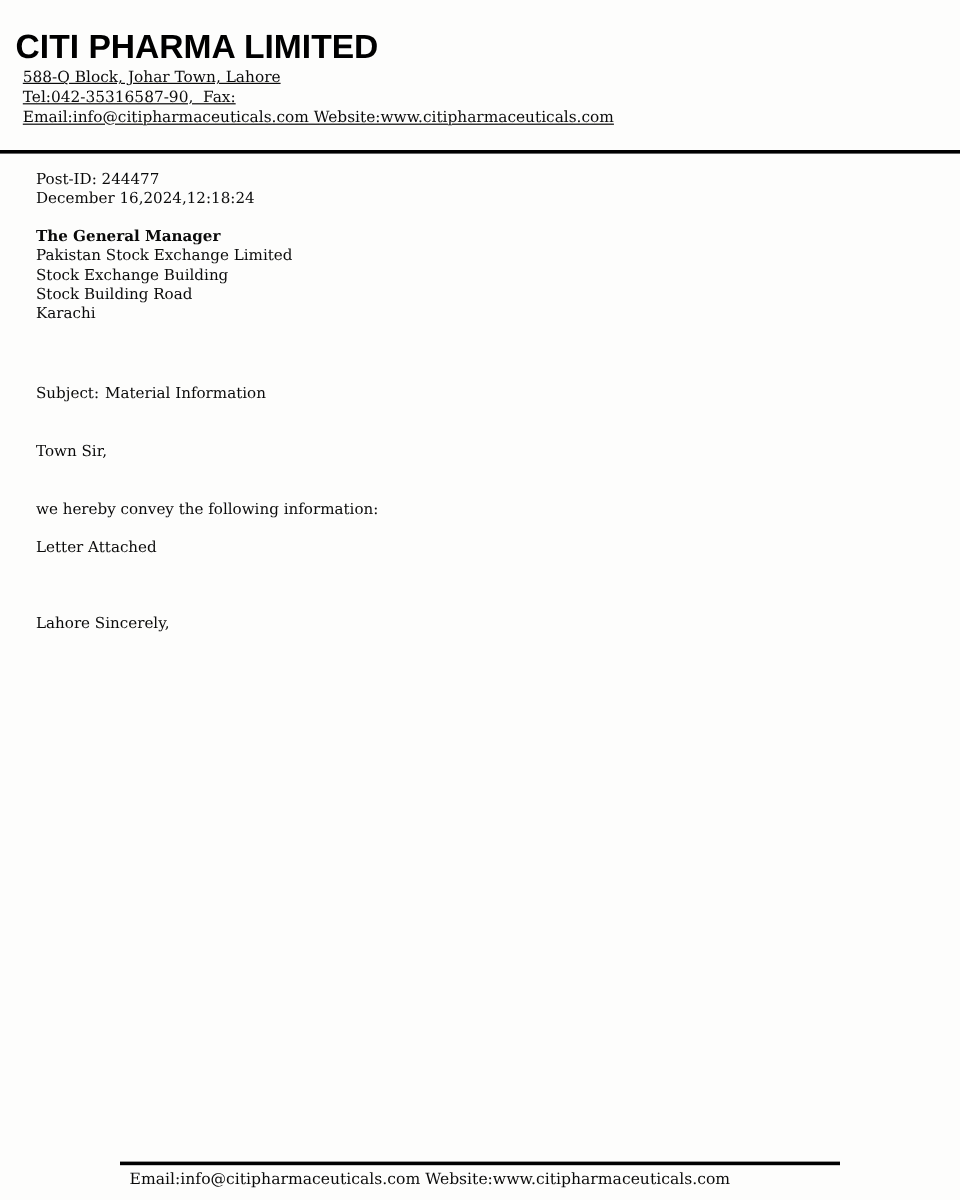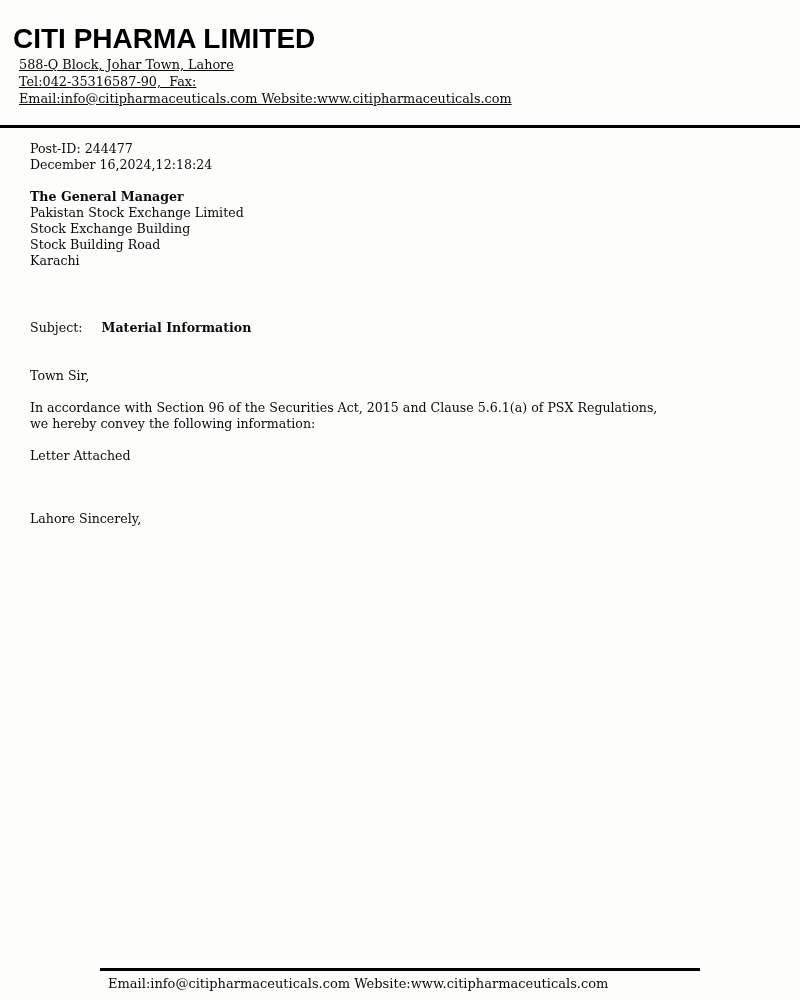--- a/index.html
+++ b/index.html
@@ -41,21 +41,21 @@
     width: 800px;
     height: 3px;
     background: #000000;
   }
   .body-text {
     left: 30px;
     font-size: 12.6px;
     line-height: 16px;
   }
   .bold { font-weight: bold; }
-  .subject-value { font-weight: bold; margin-left: 19px; }
+  .subject-value { font-weight: normal; margin-left: 5px; }
   .footer-rule {
     left: 100px;
     top: 968px;
     width: 600px;
     height: 3px;
     background: #000000;
   }
   .footer-text {
     left: 108px;
     top: 975px;
@@ -89,21 +89,20 @@
   <div class="abs body-text line" style="top:221px;">Stock Exchange Building</div>
 
   <div class="abs body-text line" style="top:237px;">Stock Building Road</div>
 
   <div class="abs body-text line" style="top:253px;">Karachi</div>
 
   <div class="abs body-text line" style="top:320px;"><span>Subject:</span><span class="subject-value">Material Information</span></div>
 
   <div class="abs body-text line" style="top:368px;">Town Sir,</div>
 
-  <div class="abs body-text line" style="top:400px;">In accordance with Section 96 of the Securities Act, 2015 and Clause 5.6.1(a) of PSX Regulations,</div>
 
   <div class="abs body-text line" style="top:416px;">we hereby convey the following information:</div>
 
   <div class="abs body-text line" style="top:448px;">Letter Attached</div>
 
   <div class="abs body-text line" style="top:511px;">Lahore Sincerely,</div>
 
   <div class="abs footer-rule"></div>
 
   <div class="abs footer-text line">Email:info@citipharmaceuticals.com Website:www.citipharmaceuticals.com</div>

